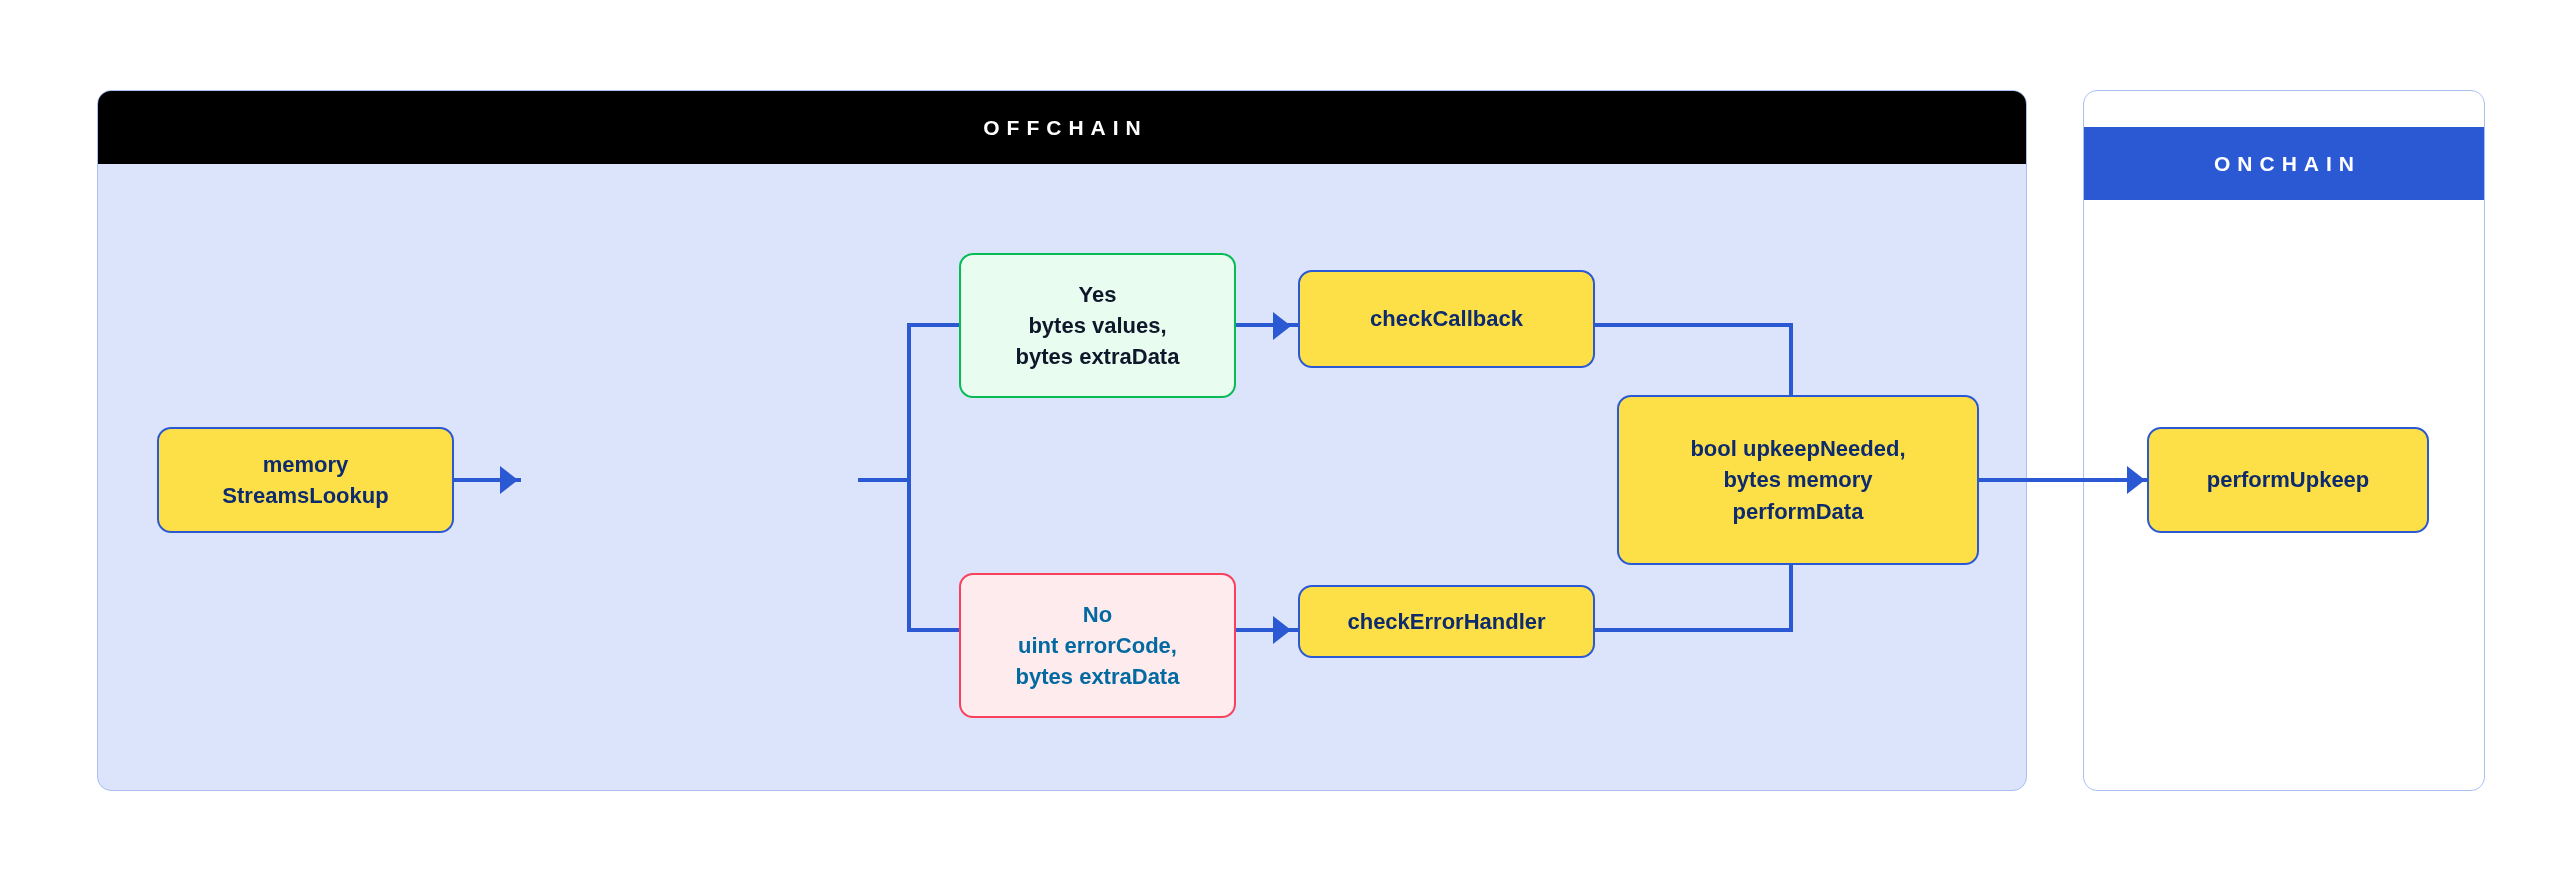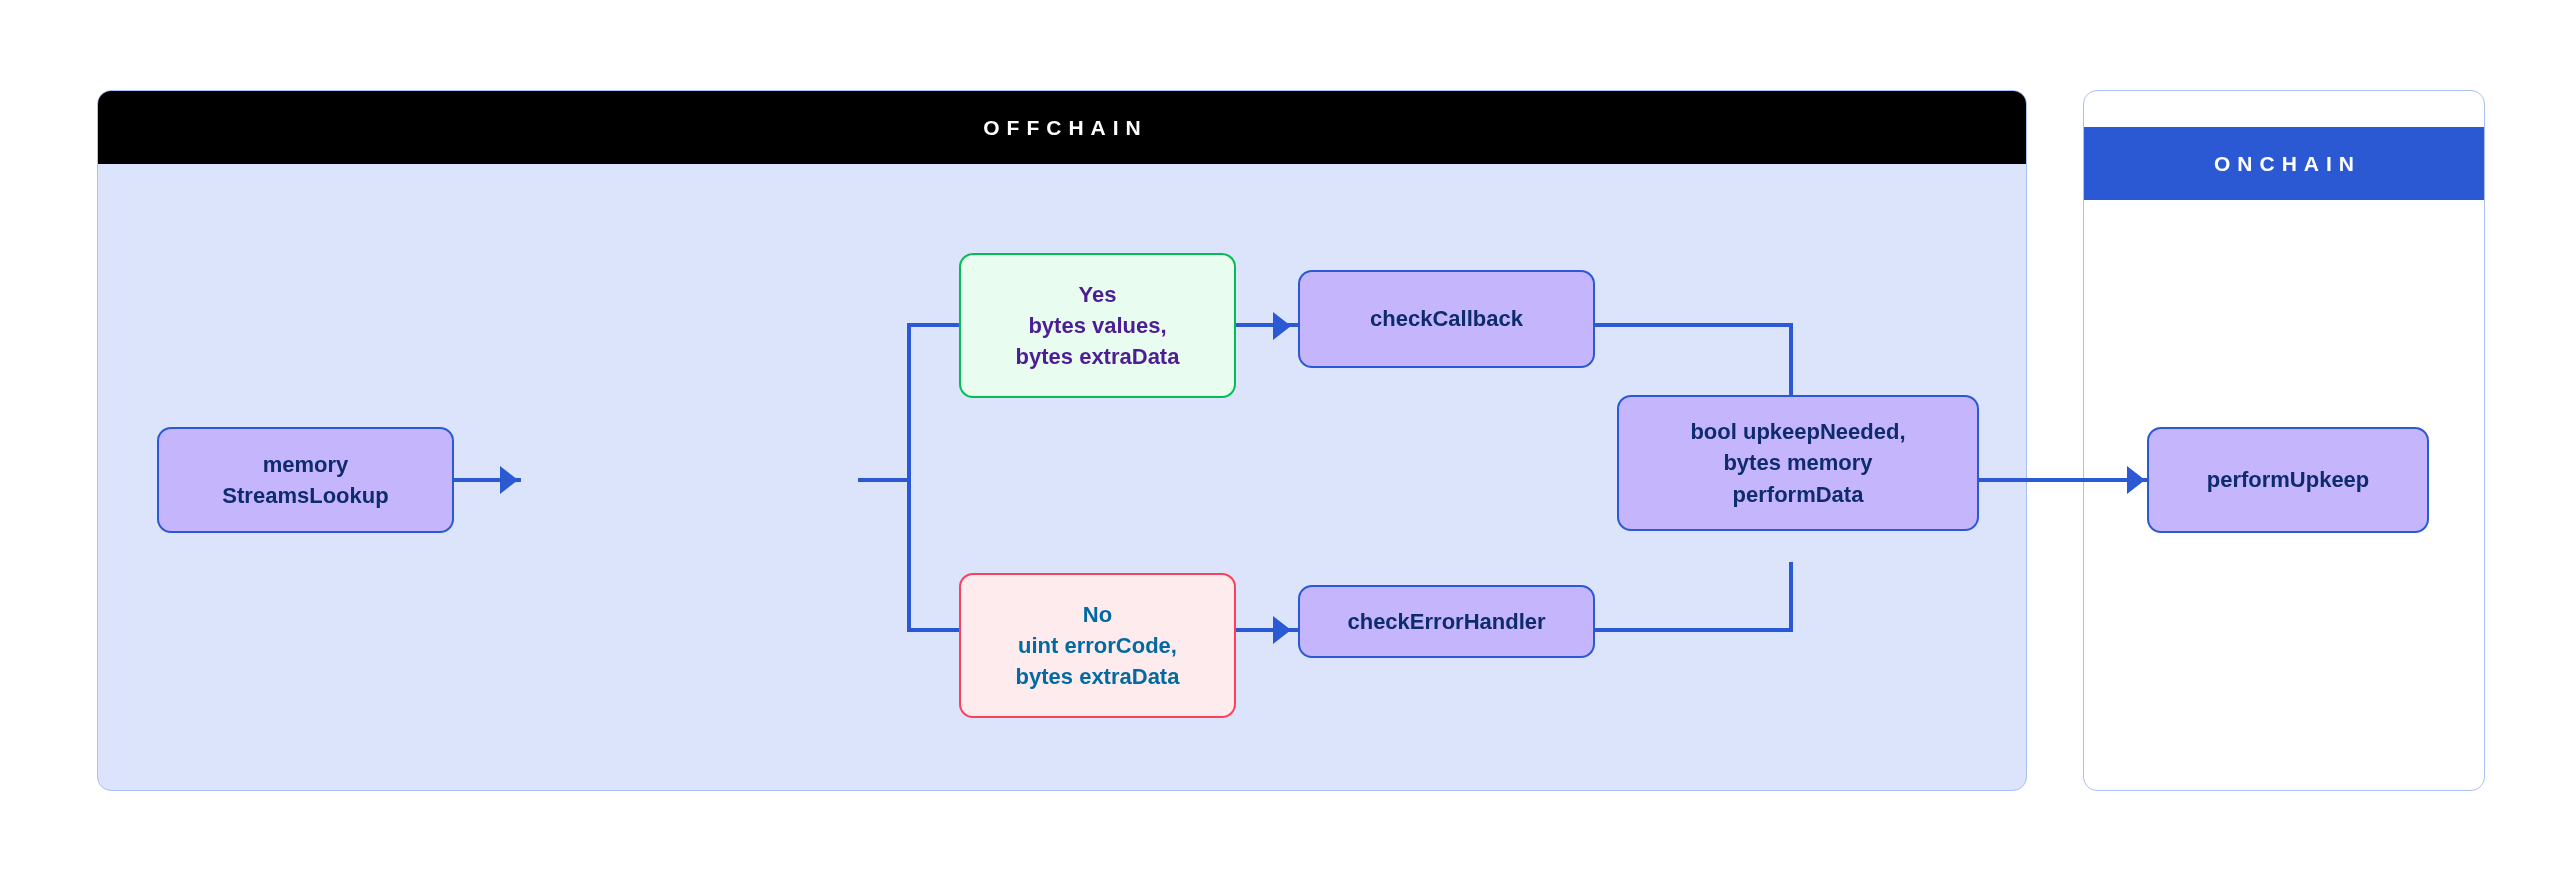--- a/index.html
+++ b/index.html
@@ -56,54 +56,54 @@
     letter-spacing: 7px;
     text-indent: 7px;
   }
   .panel-offchain .panel-header { background: #000000; }
   .panel-onchain  .panel-header { background: #2b59d4; margin-top: 36px; }
 
   
   .node {
     position: absolute;
     box-sizing: border-box;
-    background: #c4b5fd;
+    background: #fde047;
     border: 2.7px solid #2b59d4;
     border-radius: 14px;
     display: flex;
     align-items: center;
     justify-content: center;
     text-align: center;
     color: #0e2b6e;
     font-size: 22px;
     font-weight: 700;
     line-height: 1.42;
     z-index: 4;
     white-space: pre-line;
   }
   .node.pill { border-radius: 531px; }
   .node.yes {
     background: #e8fcf0;
     border-color: #04bb54;
-    color: #4c1d95;
+    color: #0f172a;
   }
   .node.no {
     background: #fdebee;
     border-color: #f9415e;
     color: #0369a1;
   }
 
   
   #node-revert        { left: 157px;  top: 427px;  width: 297px;  height: 106px; }
   #node-decision      { left: 518px;  top: 427px;  width: 340px;  height: 106px; }
   #node-yes           { left: 959px; top: 253px;  width: 277px;  height: 145px; }
   #node-no            { left: 959px; top: 573px; width: 277px;  height: 145px; }
   #node-checkcallback { left: 1298px; top: 270px;  width: 297px;  height: 98px; }
   #node-checkerror    { left: 1298px; top: 585px; width: 297px;  height: 73px; }
-  #node-upkeep        { left: 1617px; top: 395px;  width: 362px;  height: 136px; }
+  #node-upkeep        { left: 1617px; top: 395px;  width: 362px;  height: 170px; }
   #node-performupkeep { left: 2147px; top: 427px;  width: 282px;  height: 106px; }
 
   
   .edge {
     position: absolute;
     background: #2b59d4;
     z-index: 2;
   }
   .edge.h { height: 3.7px; }
   .edge.v { width: 3.7px; }

